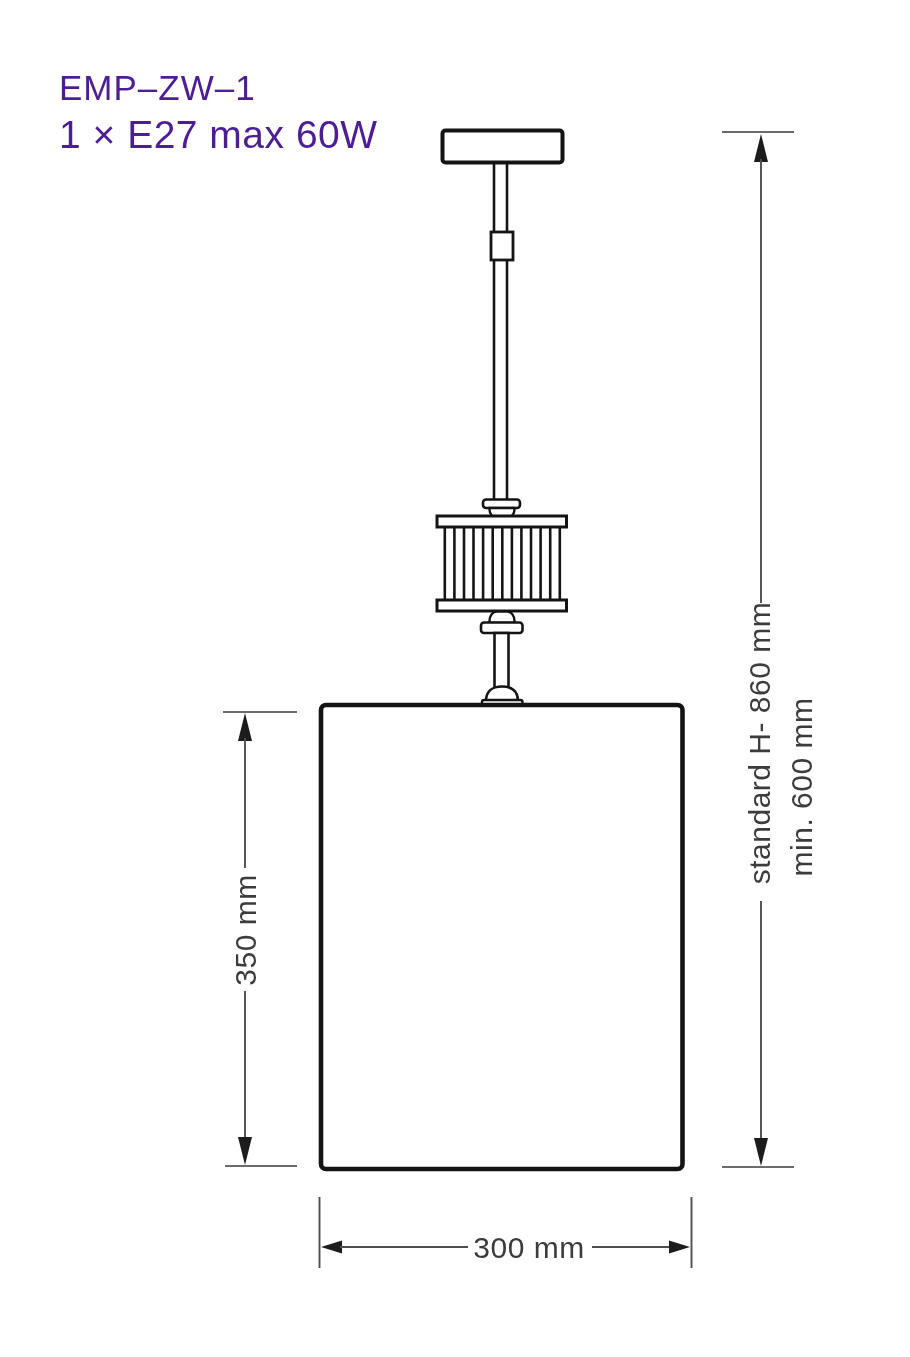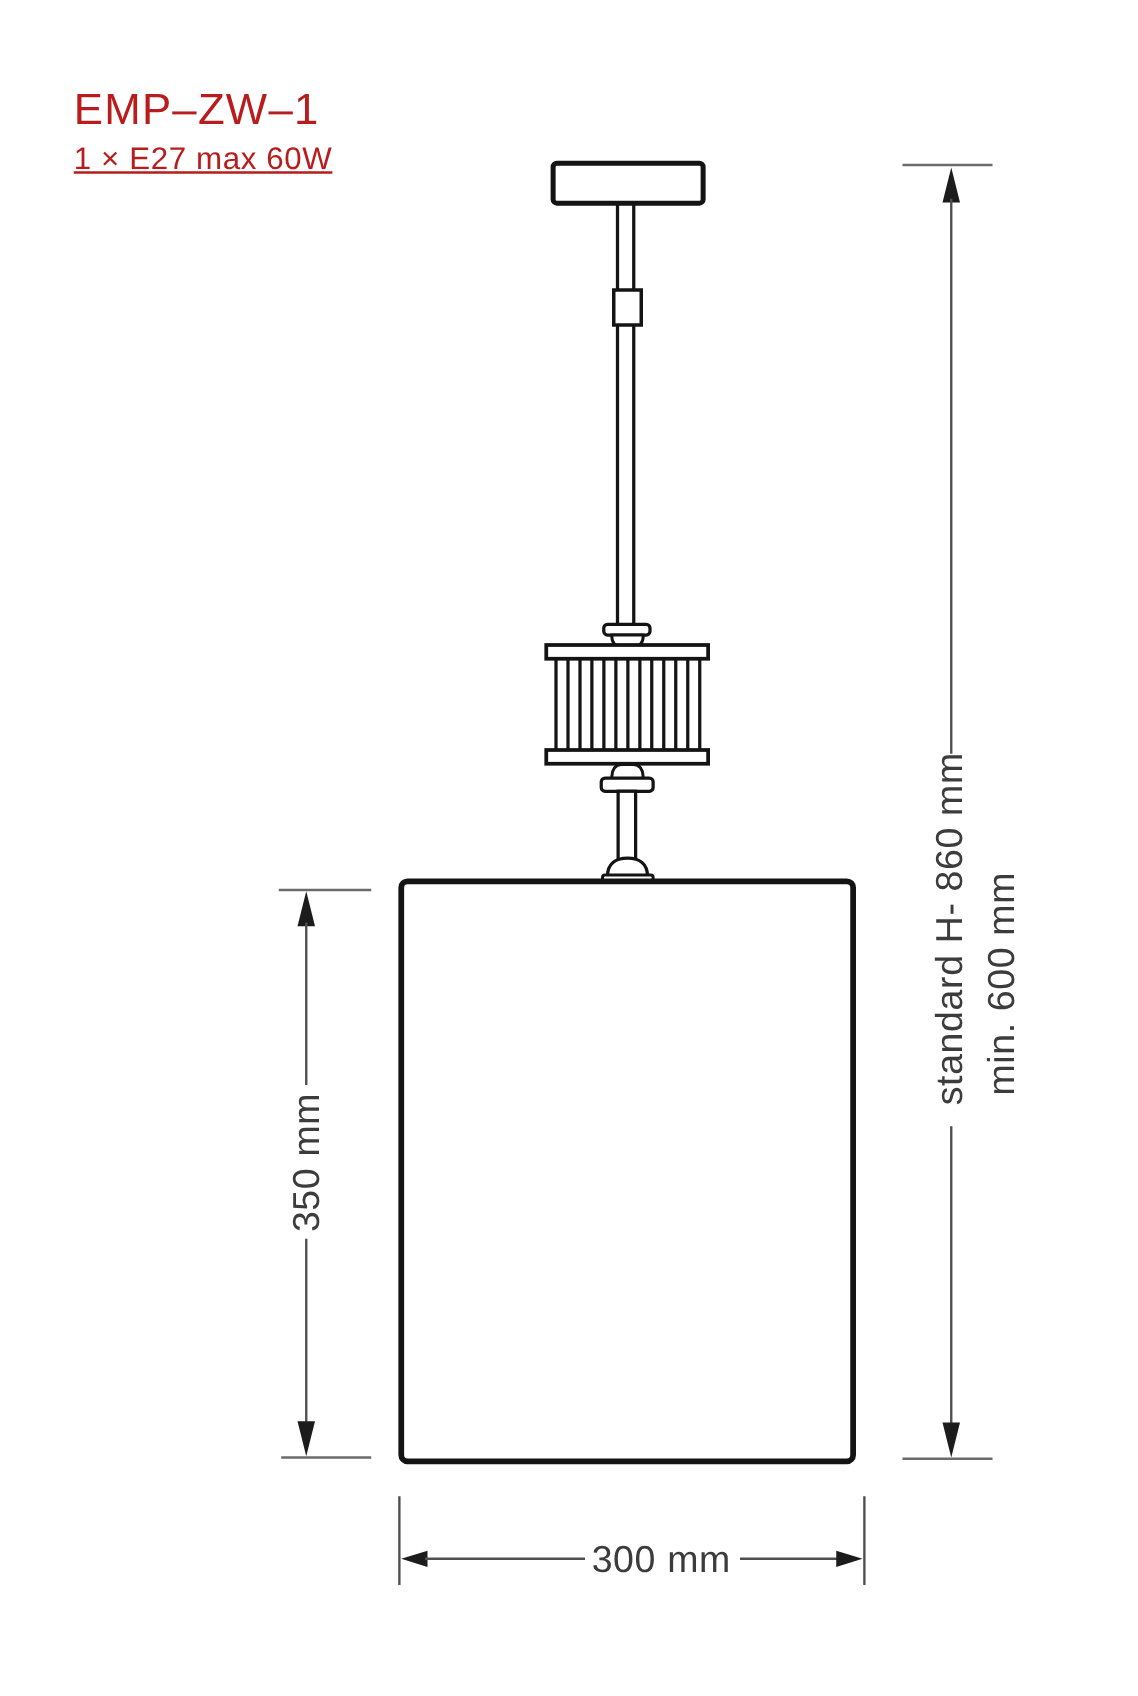--- a/index.html
+++ b/index.html
@@ -1,22 +1,22 @@
 <!DOCTYPE html>
 <html><head>
 <meta charset="utf-8">
 <style>
   html,body{margin:0;padding:0;background:#ffffff;}
   .stage{
     position:relative;width:910px;height:1357px;background:#ffffff;
     font-family:"Liberation Sans","DejaVu Sans",sans-serif;overflow:hidden;
   }
-  .title-block{position:absolute;left:59px;top:70px;color:#b91c1c;}
+  .title-block{position:absolute;left:59px;top:70px;color:#4c1d95;}
   .title-code{font-size:35px;font-weight:300;letter-spacing:1px;line-height:1.0;}
-  .title-spec{font-size:25px;font-weight:300;letter-spacing:.5px;margin-top:10px;line-height:1.0;text-decoration:underline;}
+  .title-spec{font-size:39px;font-weight:300;letter-spacing:.5px;margin-top:10px;line-height:1.0;}
   svg.drawing{position:absolute;left:0;top:0;}
   .lamp{fill:#ffffff;stroke:#141414;}
   .slat{stroke:#141414;stroke-width:2.6;}
   .dim{stroke:#4f4f4f;stroke-width:1.9;fill:none;}
   .tick{stroke:#6b6b6b;stroke-width:2;fill:none;}
   .arrow{fill:#1c1c1c;stroke:none;}
   .dim-label{font-size:30px;font-weight:300;fill:#3c3c3c;letter-spacing:.5px;
              font-family:"Liberation Sans","DejaVu Sans",sans-serif;}
 </style>
 </head>

